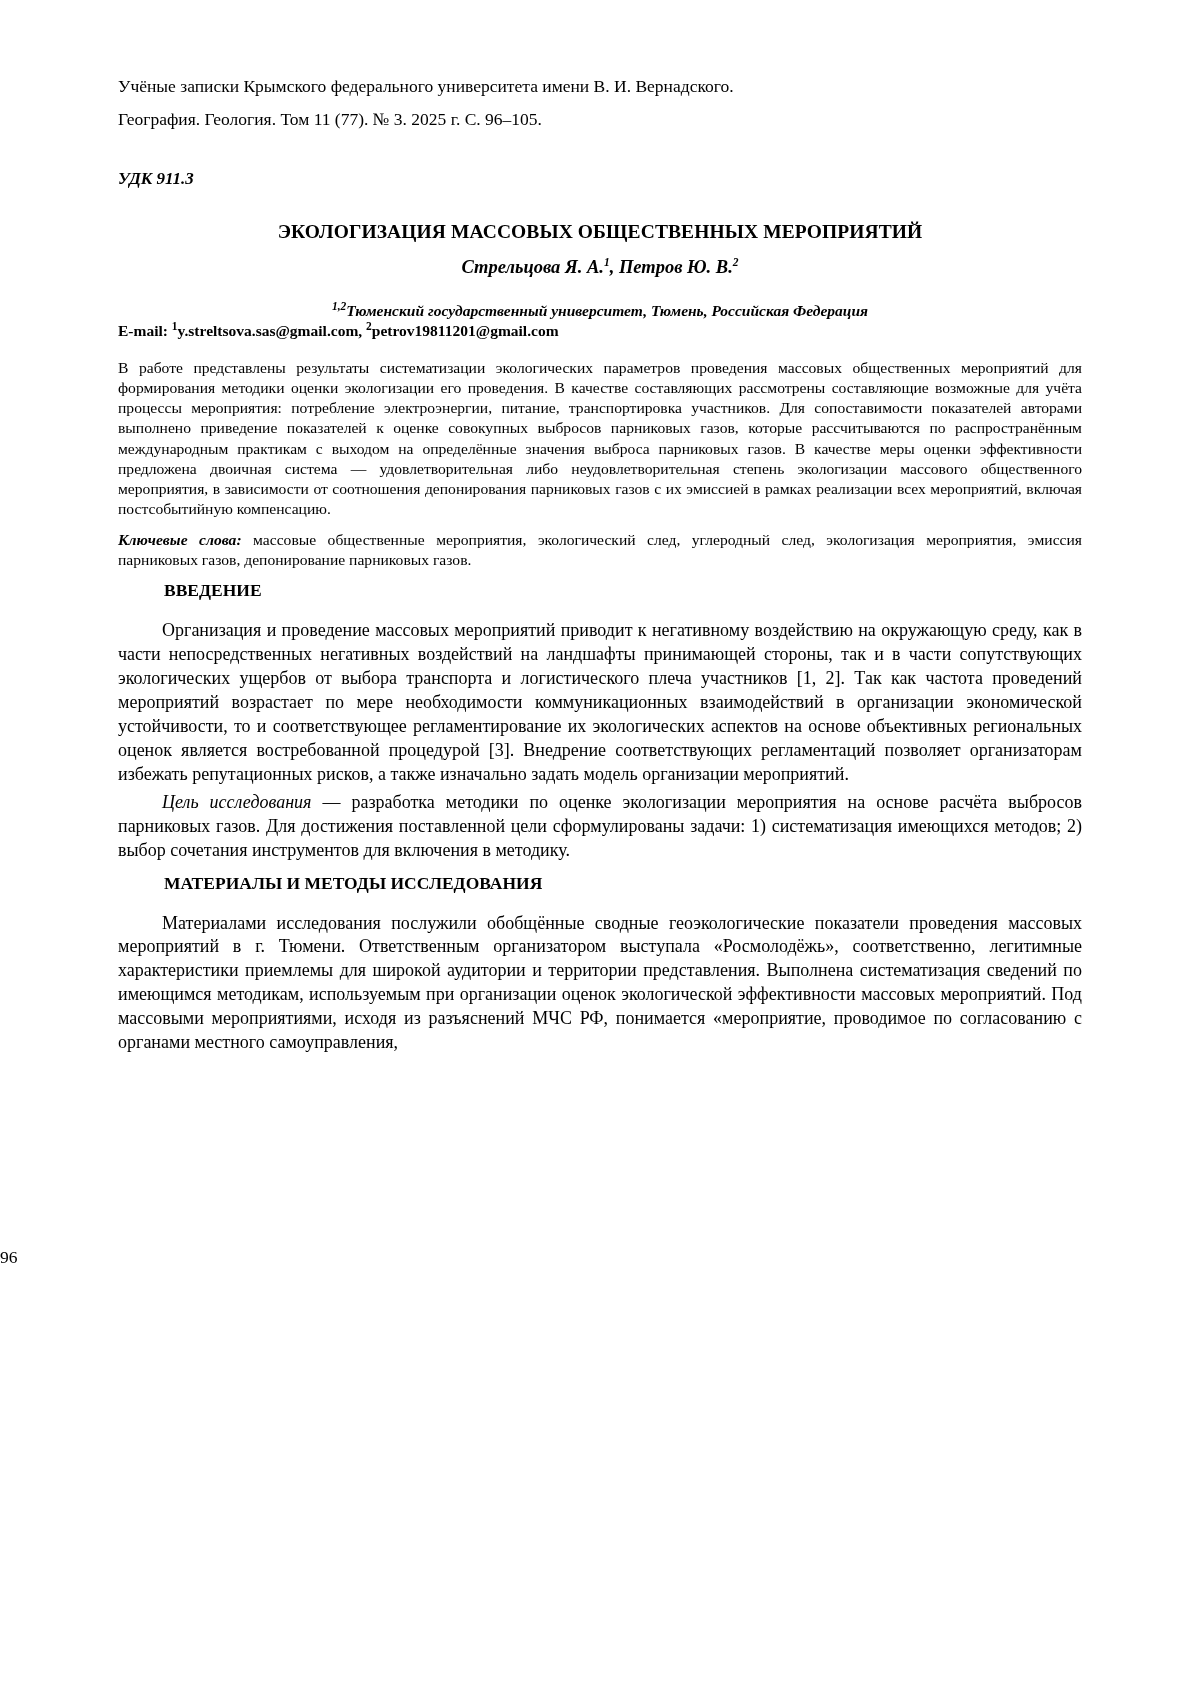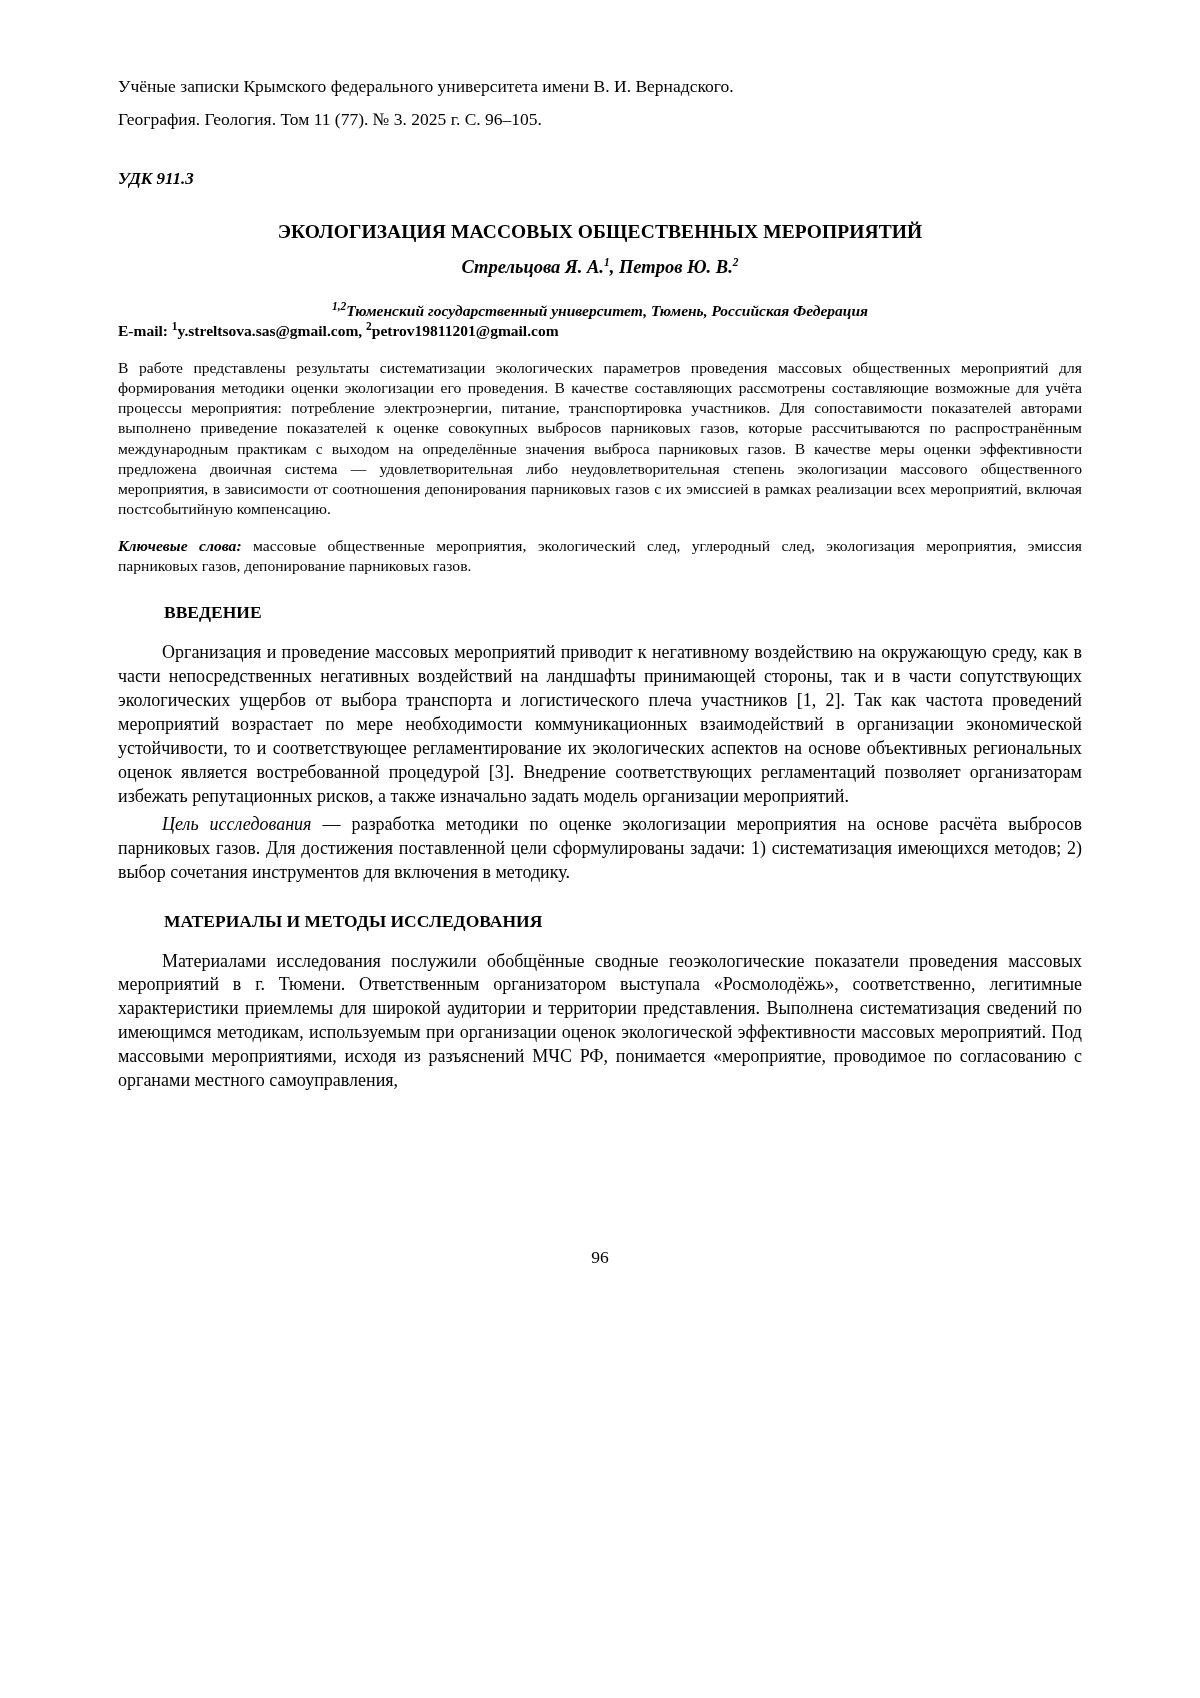--- a/index.html
+++ b/index.html
@@ -77,51 +77,51 @@
     line-height: 1.30;
     text-align: justify;
     text-justify: inter-word;
     margin-top: 18px;
     text-indent: 0;
   }
   .keywords {
     font-size: 15.6px;
     line-height: 1.30;
     text-align: justify;
-    margin-top: 16px;
+    margin-top: 10px;
   }
   .keywords i {
     font-style: italic;
     font-weight: bold;
   }
   .section-head {
     font-size: 17.5px;
     font-weight: bold;
-    margin-top: 26px;
+    margin-top: 10px;
     margin-left: 46px;
   }
   .body-par {
     font-size: 18px;
     line-height: 1.33;
     text-align: justify;
     text-indent: 44px;
     margin-top: 18px;
   }
   .body-par.tight {
     margin-top: 4px;
   }
   .body-par i {
     font-style: italic;
   }
   .page-number {
     position: absolute;
     left: 0;
     right: 0;
     bottom: 430px;
-    text-align: center;
+    text-align: left;
     font-size: 17.5px;
   }
 </style>
 </head>
 <body>
 
 <div class="page">
 
   <div class="journal-line">Учёные записки Крымского федерального университета имени В. И. Вернадского.</div>
   <div class="journal-line second">География. Геология. Том 11 (77). № 3. 2025 г. С. 96–105.</div>

